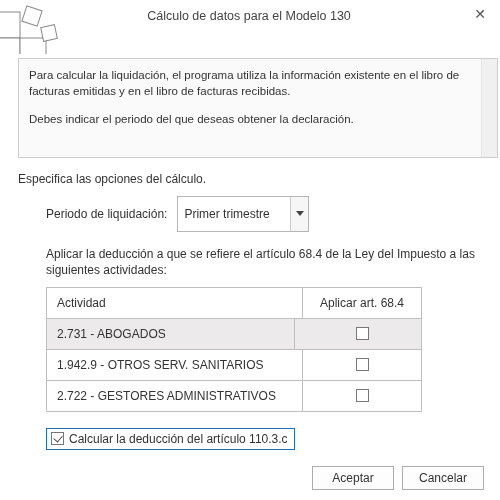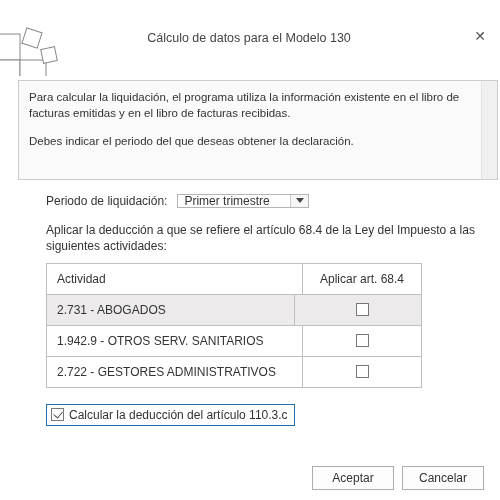--- a/index.html
+++ b/index.html
@@ -12,21 +12,20 @@
     width: 500px;
     height: 500px;
     overflow: hidden;
   }
   .titlebar {
     display: flex;
     align-items: center;
     padding: 6px 10px 4px 8px;
     height: 58px;
     position: relative;
-    margin-top: 22px;
   }
   .title-text {
     flex: 1;
     text-align: center;
     font-size: 12.5px;
     color: #444;
     margin-top: -28px;
   }
   .close-x {
     position: absolute;
@@ -72,21 +71,21 @@
     display: flex;
     align-items: center;
     margin: 0 0 14px 28px;
     font-size: 12px;
     gap: 10px;
   }
   .combo {
     display: inline-flex;
     align-items: center;
     border: 1px solid #b5b5b5;
-    height: 14px;
+    height: 36px;
     background: #fff;
     font-size: 12px;
     cursor: pointer;
   }
   .combo .combo-text {
     padding: 0 8px 0 6px;
     min-width: 112px;
   }
   .combo .combo-btn {
     width: 18px;
@@ -190,20 +189,21 @@
   <div class="info-box">
     <div class="info-inner">
       <div>Para calcular la liquidación, el programa utiliza la información existente en el libro de facturas emitidas y en el libro de facturas recibidas.</div>
       <div style="height:12px"></div>
       <div>Debes indicar el periodo del que deseas obtener la declaración.</div>
       <div style="height:22px"></div>
     </div>
     <div class="scroll-track"></div>
   </div>
 
+  <div class="section-label">Especifica las opciones del cálculo.</div>
 
   <div class="period-row">
     <span>Periodo de liquidación:</span>
     <div class="combo">
       <span class="combo-text">Primer trimestre</span>
       <span class="combo-btn">
         <svg viewBox="0 0 8 6">
             <path d="M0 0 L8 0 L4 5 Z" fill="#444"></path>
           </svg>
       </span>

